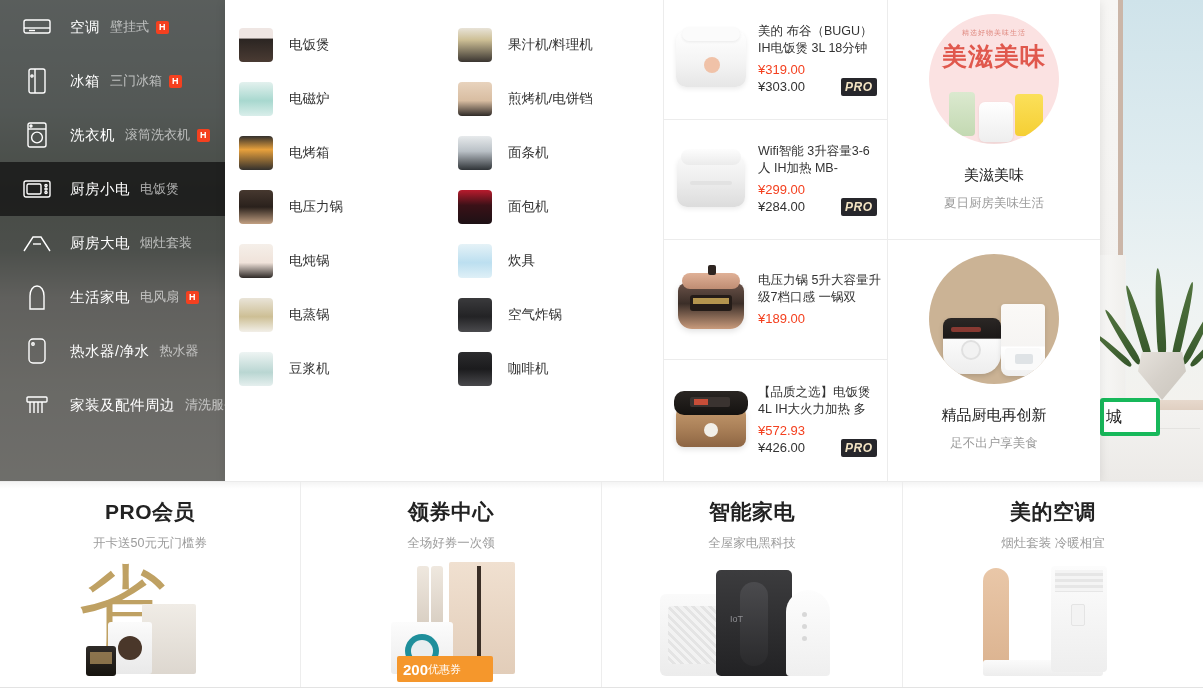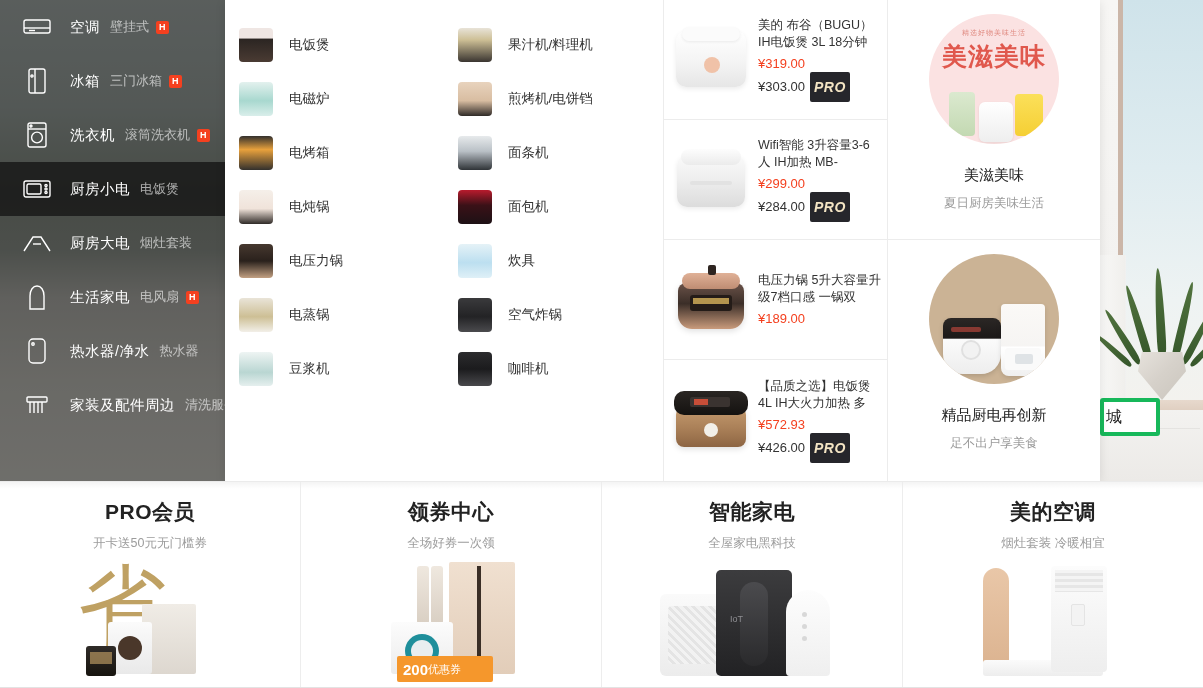--- a/index.html
+++ b/index.html
@@ -134,25 +134,25 @@
   .prod-img {
     width: 86px; height: 86px; flex: 0 0 86px; position: relative;
     display:flex; align-items:center; justify-content:center;
   }
   .prod-info { flex: 1; min-width: 0; padding-left: 4px; }
   .prod-title {
     font-size: 12.5px; color: #333; line-height: 17px; max-height: 34px;
     overflow: hidden; margin-bottom: 4px;
   }
   .prod-price { font-size: 13px; color: #f4401f; line-height: 17px; }
-  .prod-price2 { font-size: 13px; color: #333; line-height: 18px; display:flex; align-items:center; }
+  .prod-price2 { font-size: 13px; color: #333; line-height: 18px; display:flex; align-items:flex-start;gap:31px; }
   .pro-badge {
     display: inline-block; margin-left: 5px; background: #26262b; color: #f3e4c4;
-    font-size: 14px; font-style: italic; font-weight: bold; letter-spacing:.5px;
-    line-height: 14px; padding: 8px 4px; border-radius: 2px;
+    font-size: 12px; font-style: italic; font-weight: bold; letter-spacing:.5px;
+    line-height: 14px; padding: 2px 4px; border-radius: 2px;
   }
 
   
   .promocol { width: 213px; flex: 0 0 213px; border-left: 1px solid #ececec; }
   .promo {
     height: 240px; border-bottom: 1px solid #ececec;
     display: flex; flex-direction: column; align-items: center;
     padding-top: 14px; cursor: pointer;
   }
   .promo:last-child { border-bottom: none; }
@@ -332,26 +332,26 @@
           </div>
           <div class="subcat-item">
             <span class="subcat-thumb" style="background:linear-gradient(180deg,#e3f1ee 0%,#a8d8cf 55%,#d9eeea 100%)"></span>
             <span class="subcat-label">电磁炉</span>
           </div>
           <div class="subcat-item">
             <span class="subcat-thumb" style="background:linear-gradient(180deg,#33302d 0%,#e8a13c 40%,#33302d 100%)"></span>
             <span class="subcat-label">电烤箱</span>
           </div>
           <div class="subcat-item">
+            <span class="subcat-thumb" style="background:linear-gradient(180deg,#46382f 0%,#2a211c 50%,#c2a082 100%)"></span>
+            <span class="subcat-label">电压力锅</span>
+          </div>
+          <div class="subcat-item">
             <span class="subcat-thumb" style="background:linear-gradient(180deg,#f5efe9 0%,#f0e3da 55%,#2f2a27 100%)"></span>
             <span class="subcat-label">电炖锅</span>
-          </div>
-          <div class="subcat-item">
-            <span class="subcat-thumb" style="background:linear-gradient(180deg,#46382f 0%,#2a211c 50%,#c2a082 100%)"></span>
-            <span class="subcat-label">电压力锅</span>
           </div>
           <div class="subcat-item">
             <span class="subcat-thumb" style="background:linear-gradient(180deg,#e9e4d8 0%,#cdbf95 55%,#f2efe8 100%)"></span>
             <span class="subcat-label">电蒸锅</span>
           </div>
           <div class="subcat-item">
             <span class="subcat-thumb" style="background:linear-gradient(180deg,#eef4f3 0%,#b9d6d2 60%,#e5efee 100%)"></span>
             <span class="subcat-label">豆浆机</span>
           </div>
         </div>

